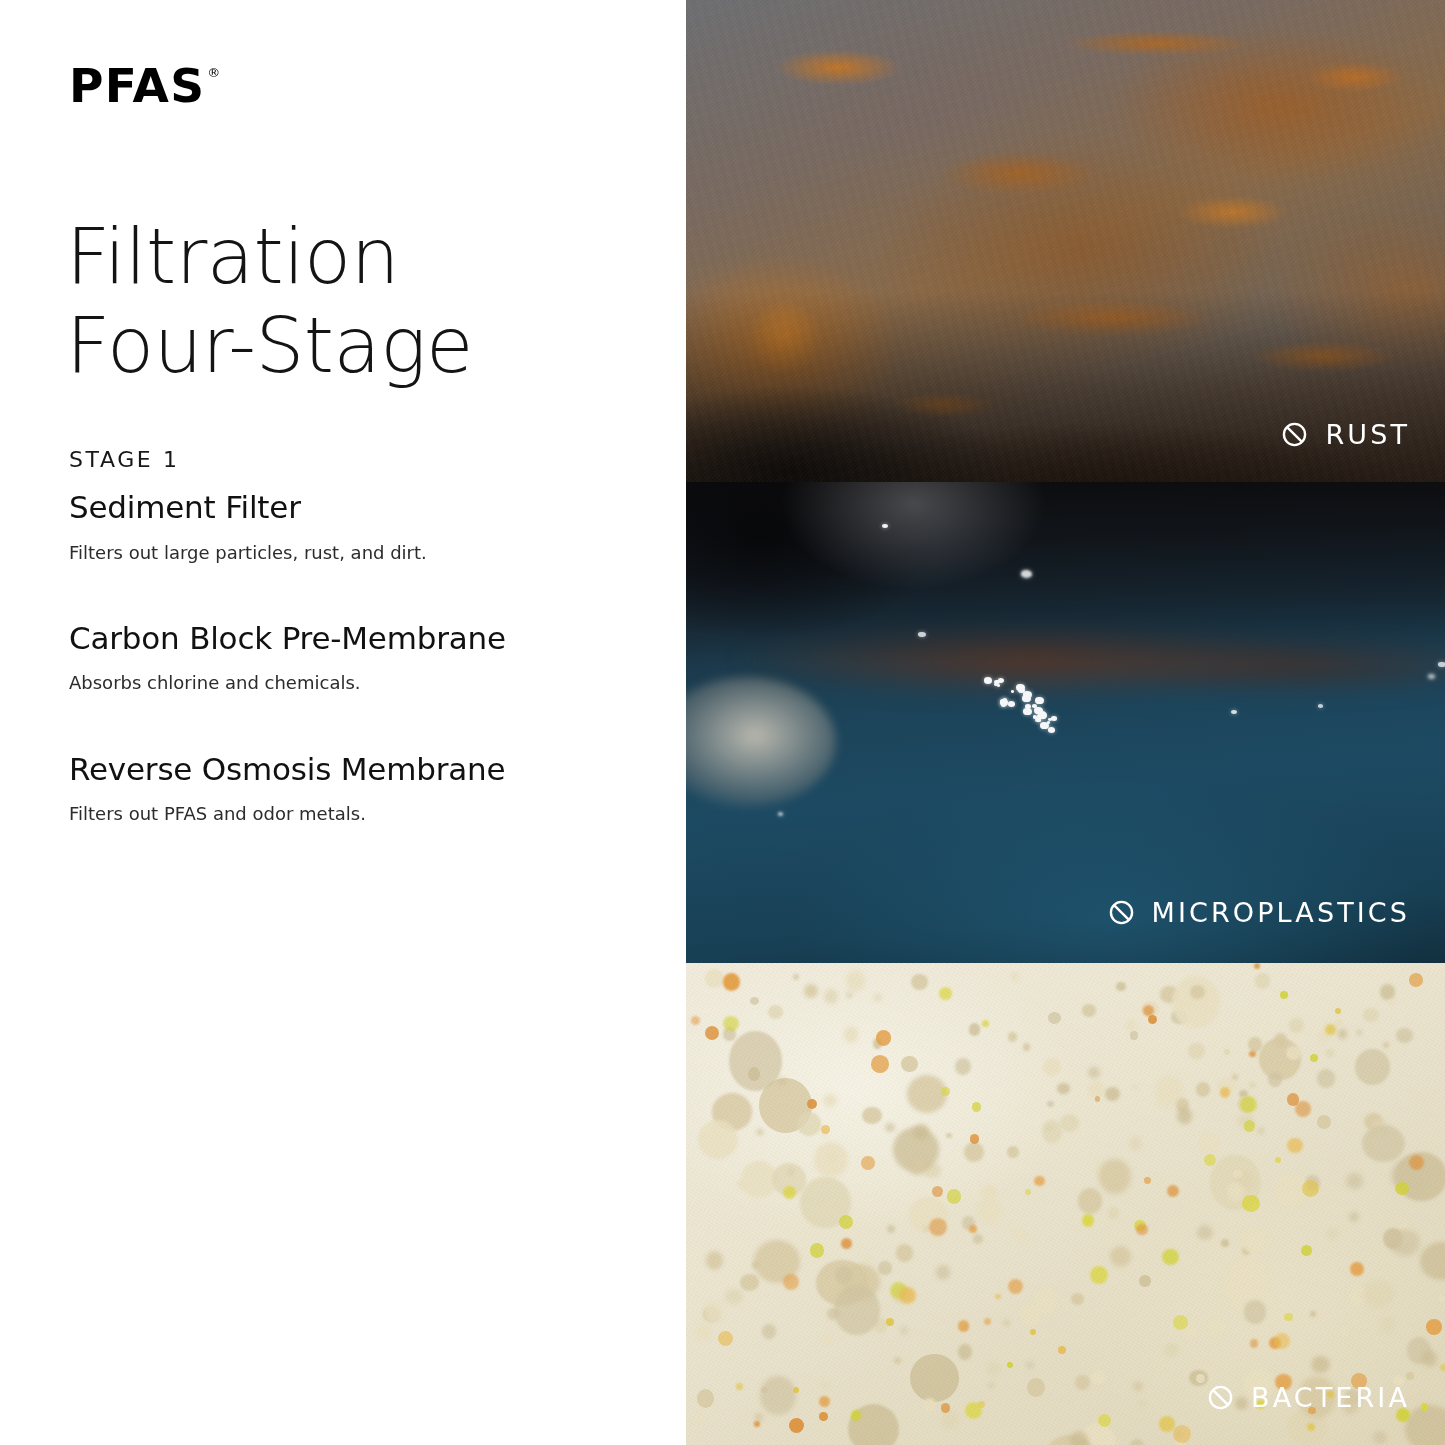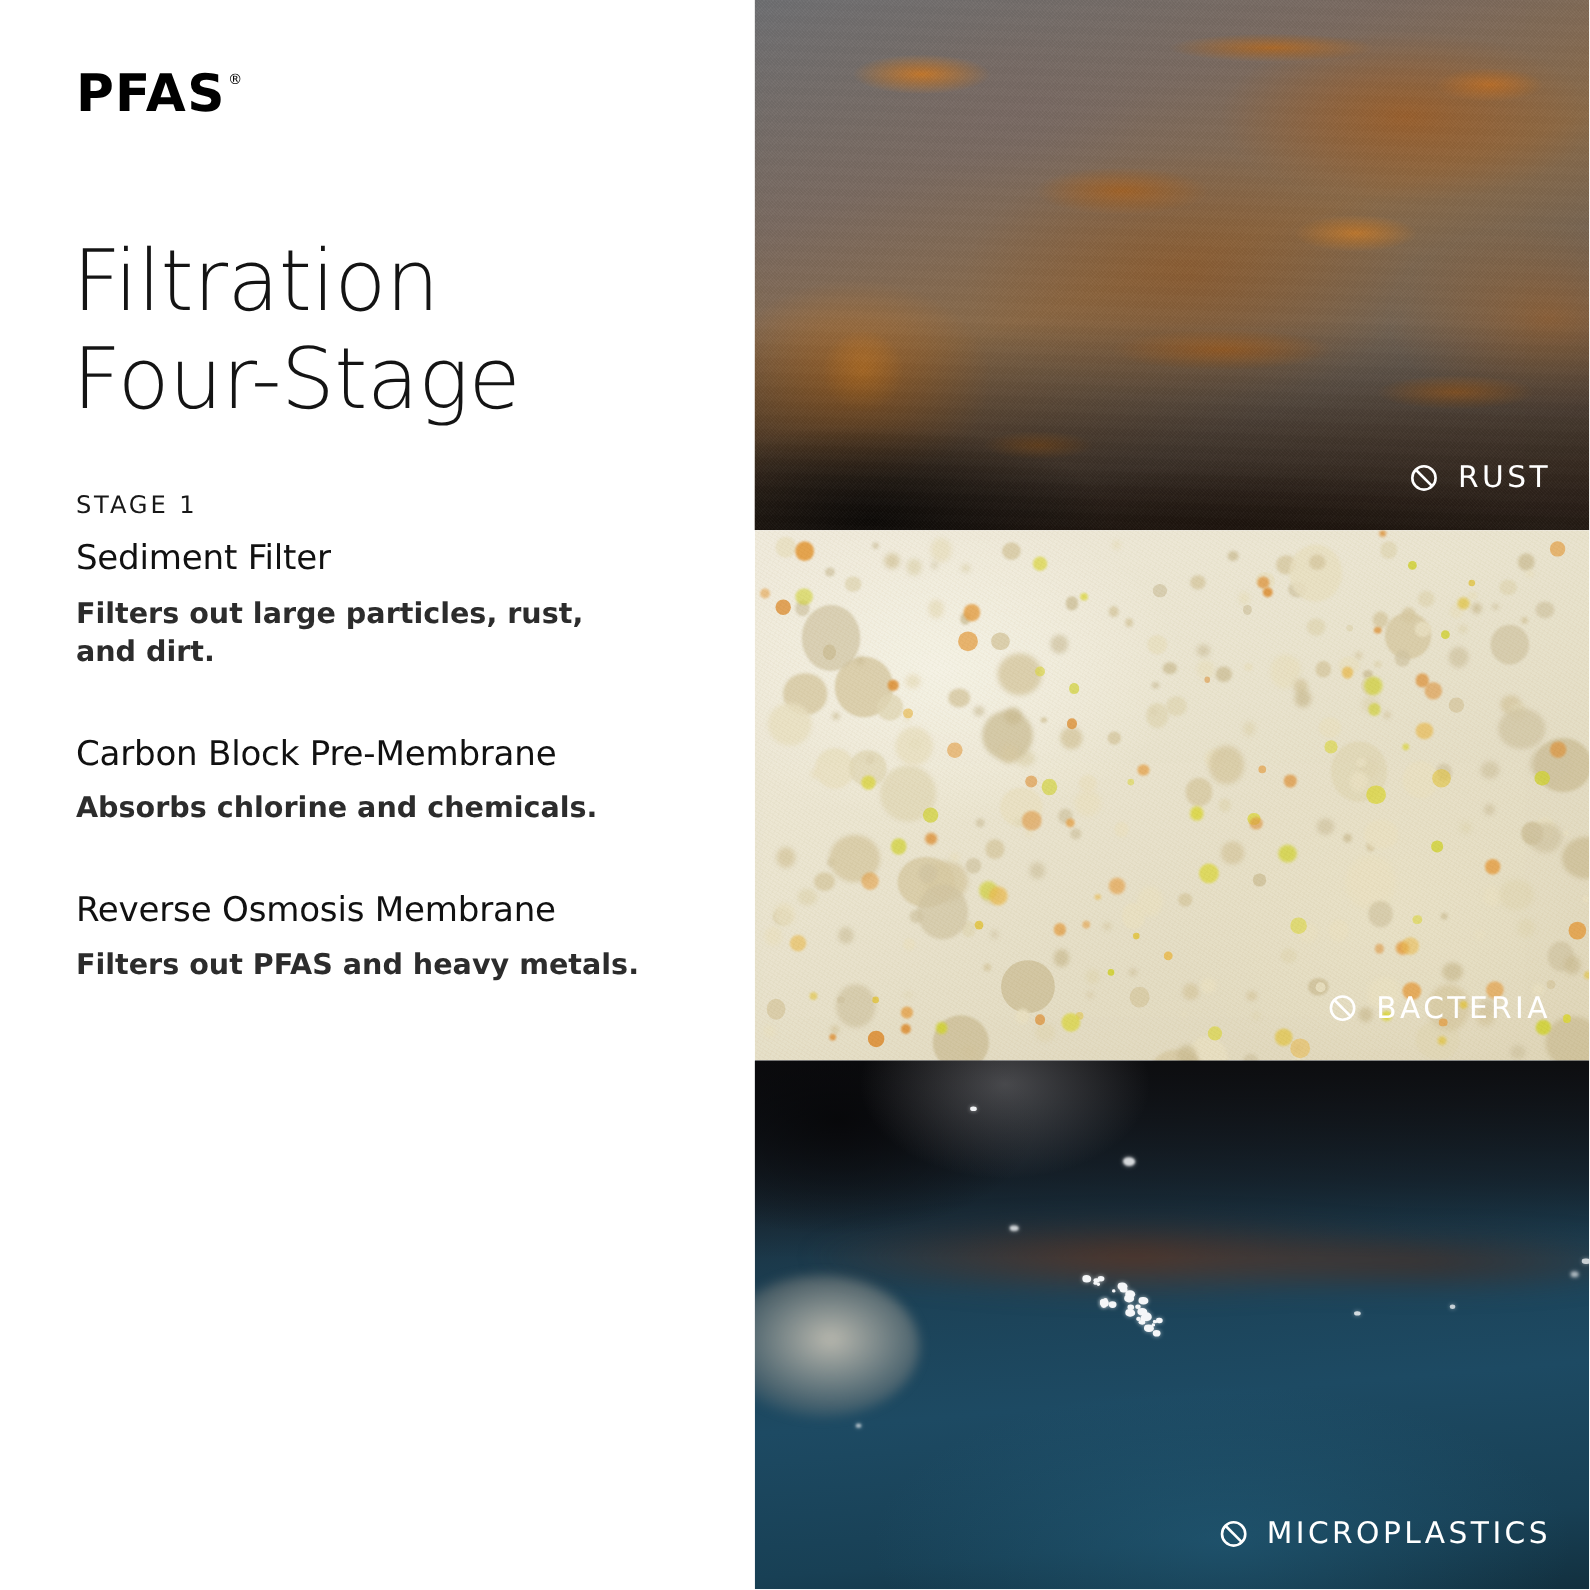--- a/index.html
+++ b/index.html
@@ -88,22 +88,22 @@
     font-family: "DejaVu Sans", sans-serif;
     font-weight: 400;
     font-size: 31px;
     letter-spacing: -0.2px;
     color: #111111;
     line-height: 1.2;
     margin-bottom: 14px;
   }
   .stage-desc {
     font-family: "DejaVu Sans", sans-serif;
-    font-weight: 700;
-    font-size: 26px;
+    font-weight: 400;
+    font-size: 18px;
     line-height: 1.37;
     color: #2c2c2c;
     max-width: 520px;
   }
 
   
   .right-col {
     position: absolute;
     left: 686px;
     top: 0;
@@ -295,21 +295,21 @@
         <div class="stage-desc">Filters out large particles, rust, and dirt.</div>
       </div>
 
       <div class="stage-block">
         <div class="stage-title">Carbon Block Pre-Membrane</div>
         <div class="stage-desc">Absorbs chlorine and chemicals.</div>
       </div>
 
       <div class="stage-block">
         <div class="stage-title">Reverse Osmosis Membrane</div>
-        <div class="stage-desc">Filters out PFAS and heavy metals.</div>
+        <div class="stage-desc">Filters out PFAS and odor metals.</div>
       </div>
 
 
     </div>
   </div>
 
   <div class="right-col">
 
     <div class="panel panel-rust">
       <div class="panel-art">
@@ -317,20 +317,77 @@
         <div class="rust-veins"></div>
         <div class="rust-dark-bottom"></div>
         <div class="rust-grain"></div>
       </div>
       <div class="panel-label label-rust">
         <svg class="ban-icon" viewBox="0 0 24 24">
           <circle cx="12" cy="12" r="9.4" fill="none" stroke="#ffffff" stroke-width="2.1"></circle>
           <line x1="5.6" y1="5.6" x2="18.4" y2="18.4" stroke="#ffffff" stroke-width="2.1"></line>
         </svg>
         <span class="label-text">RUST</span>
+      </div>
+    </div>
+
+    <div class="panel panel-micro">
+      <div class="panel-art">
+        <div class="micro-base"></div>
+        <div class="micro-brownband"></div>
+        <div class="micro-topdark"></div>
+        <div class="micro-leftblob"></div>
+        <div class="micro-glow"></div>
+        <div id="micro-specks">
+            <div class="speck" style="width: 3.45734px; height: 2.76588px; left: 310.968px; top: 201.926px;"></div>
+            <div class="speck" style="width: 5.84582px; height: 4.67665px; left: 307.706px; top: 197.734px;"></div>
+            <div class="speck" style="width: 8.49052px; height: 6.79242px; left: 297.703px; top: 194.94px;"></div>
+            <div class="speck" style="width: 6.29701px; height: 5.0376px; left: 311.938px; top: 196.31px;"></div>
+            <div class="speck" style="width: 3.88034px; height: 3.10427px; left: 308.049px; top: 200.887px;"></div>
+            <div class="speck" style="width: 8.23847px; height: 6.59078px; left: 313.974px; top: 217.127px;"></div>
+            <div class="speck" style="width: 5.24285px; height: 4.19428px; left: 315.157px; top: 220.813px;"></div>
+            <div class="speck" style="width: 7.06811px; height: 5.65449px; left: 322.225px; top: 219.482px;"></div>
+            <div class="speck" style="width: 7.13004px; height: 5.70403px; left: 314.023px; top: 217.458px;"></div>
+            <div class="speck" style="width: 4.51687px; height: 3.6135px; left: 316.743px; top: 215.965px;"></div>
+            <div class="speck" style="width: 8.63278px; height: 6.90622px; left: 336.9px; top: 208.979px;"></div>
+            <div class="speck" style="width: 6.73527px; height: 5.38822px; left: 331.818px; top: 206.106px;"></div>
+            <div class="speck" style="width: 9.01048px; height: 7.20839px; left: 329.954px; top: 202.147px;"></div>
+            <div class="speck" style="width: 3.59411px; height: 2.87528px; left: 324.737px; top: 208.05px;"></div>
+            <div class="speck" style="width: 9.30697px; height: 7.44557px; left: 335.669px; top: 212.692px;"></div>
+            <div class="speck" style="width: 8.74129px; height: 6.99303px; left: 337.253px; top: 226.233px;"></div>
+            <div class="speck" style="width: 4.54014px; height: 3.63211px; left: 346.032px; top: 222.194px;"></div>
+            <div class="speck" style="width: 9.01858px; height: 7.21487px; left: 349.114px; top: 214.817px;"></div>
+            <div class="speck" style="width: 5.71992px; height: 4.57594px; left: 338.925px; top: 221.953px;"></div>
+            <div class="speck" style="width: 8.72364px; height: 6.97891px; left: 348.232px; top: 225.264px;"></div>
+            <div class="speck" style="width: 6.84259px; height: 5.47407px; left: 351.397px; top: 231.776px;"></div>
+            <div class="speck" style="width: 9.84249px; height: 7.87399px; left: 351.633px; top: 228.958px;"></div>
+            <div class="speck" style="width: 4.81715px; height: 3.85372px; left: 350.654px; top: 236.404px;"></div>
+            <div class="speck" style="width: 4.21253px; height: 3.37003px; left: 347.29px; top: 233.17px;"></div>
+            <div class="speck" style="width: 6.18859px; height: 4.95087px; left: 348.601px; top: 235.531px;"></div>
+            <div class="speck" style="width: 3.54396px; height: 2.83517px; left: 362.266px; top: 235.928px;"></div>
+            <div class="speck" style="width: 7.22126px; height: 5.77701px; left: 361.677px; top: 244.932px;"></div>
+            <div class="speck" style="width: 8.76547px; height: 7.01238px; left: 354.296px; top: 240.483px;"></div>
+            <div class="speck" style="width: 5.5801px; height: 4.46408px; left: 365.466px; top: 234.174px;"></div>
+            <div class="speck" style="width: 3.20613px; height: 2.5649px; left: 361.021px; top: 239.103px;"></div>
+            <div class="speck" style="width: 11.0704px; height: 7.74931px; left: 335px; top: 88px; opacity: 0.86; filter: blur(1.2px);"></div>
+            <div class="speck" style="width: 7.56172px; height: 5.29321px; left: 232px; top: 150px; opacity: 0.81; filter: blur(0.77px);"></div>
+            <div class="speck" style="width: 6.3051px; height: 4.41357px; left: 545px; top: 228px; opacity: 0.85; filter: blur(0.43px);"></div>
+            <div class="speck" style="width: 5.0355px; height: 3.52485px; left: 632px; top: 222px; opacity: 0.79; filter: blur(0.2px);"></div>
+            <div class="speck" style="width: 7.81513px; height: 5.47059px; left: 752px; top: 180px; opacity: 0.79; filter: blur(0.39px);"></div>
+            <div class="speck" style="width: 7.04942px; height: 4.9346px; left: 742px; top: 192px; opacity: 0.65; filter: blur(1.36px);"></div>
+            <div class="speck" style="width: 5.52775px; height: 3.86943px; left: 196px; top: 42px; opacity: 0.99; filter: blur(0.13px);"></div>
+            <div class="speck" style="width: 5.16212px; height: 3.61349px; left: 92px; top: 330px; opacity: 0.64; filter: blur(1.18px);"></div>
+          </div>
+      </div>
+      <div class="panel-label label-micro">
+        <svg class="ban-icon" viewBox="0 0 24 24">
+          <circle cx="12" cy="12" r="9.4" fill="none" stroke="#ffffff" stroke-width="2.1"></circle>
+          <line x1="5.6" y1="5.6" x2="18.4" y2="18.4" stroke="#ffffff" stroke-width="2.1"></line>
+        </svg>
+        <span class="label-text">MICROPLASTICS</span>
       </div>
     </div>
 
     <div class="panel panel-bact">
       <div class="panel-art">
         <div class="bact-base"></div>
         <div class="bact-colonies" id="bact-colonies">
             <div class="dot" style="width: 19.6377px; height: 17.1591px; left: 23.252%; top: 29.8806%; background: rgba(212, 198, 158, 0.82); filter: blur(1.29px);"></div>
             <div class="dot" style="width: 37.1553px; height: 42.0277px; left: 51.8173%; top: 95.4857%; background: rgba(231, 222, 190, 0.85); filter: blur(1.22px);"></div>
             <div class="dot" style="width: 8.71086px; height: 9.64375px; left: 42.4886%; top: 14.4099%; background: rgba(212, 198, 158, 0.82); filter: blur(1.51px);"></div>
@@ -661,71 +718,14 @@
       </div>
       <div class="panel-label label-bact">
         <svg class="ban-icon" viewBox="0 0 24 24">
           <circle cx="12" cy="12" r="9.4" fill="none" stroke="#ffffff" stroke-width="2.1"></circle>
           <line x1="5.6" y1="5.6" x2="18.4" y2="18.4" stroke="#ffffff" stroke-width="2.1"></line>
         </svg>
         <span class="label-text">BACTERIA</span>
       </div>
     </div>
 
-    <div class="panel panel-micro">
-      <div class="panel-art">
-        <div class="micro-base"></div>
-        <div class="micro-brownband"></div>
-        <div class="micro-topdark"></div>
-        <div class="micro-leftblob"></div>
-        <div class="micro-glow"></div>
-        <div id="micro-specks">
-            <div class="speck" style="width: 3.45734px; height: 2.76588px; left: 310.968px; top: 201.926px;"></div>
-            <div class="speck" style="width: 5.84582px; height: 4.67665px; left: 307.706px; top: 197.734px;"></div>
-            <div class="speck" style="width: 8.49052px; height: 6.79242px; left: 297.703px; top: 194.94px;"></div>
-            <div class="speck" style="width: 6.29701px; height: 5.0376px; left: 311.938px; top: 196.31px;"></div>
-            <div class="speck" style="width: 3.88034px; height: 3.10427px; left: 308.049px; top: 200.887px;"></div>
-            <div class="speck" style="width: 8.23847px; height: 6.59078px; left: 313.974px; top: 217.127px;"></div>
-            <div class="speck" style="width: 5.24285px; height: 4.19428px; left: 315.157px; top: 220.813px;"></div>
-            <div class="speck" style="width: 7.06811px; height: 5.65449px; left: 322.225px; top: 219.482px;"></div>
-            <div class="speck" style="width: 7.13004px; height: 5.70403px; left: 314.023px; top: 217.458px;"></div>
-            <div class="speck" style="width: 4.51687px; height: 3.6135px; left: 316.743px; top: 215.965px;"></div>
-            <div class="speck" style="width: 8.63278px; height: 6.90622px; left: 336.9px; top: 208.979px;"></div>
-            <div class="speck" style="width: 6.73527px; height: 5.38822px; left: 331.818px; top: 206.106px;"></div>
-            <div class="speck" style="width: 9.01048px; height: 7.20839px; left: 329.954px; top: 202.147px;"></div>
-            <div class="speck" style="width: 3.59411px; height: 2.87528px; left: 324.737px; top: 208.05px;"></div>
-            <div class="speck" style="width: 9.30697px; height: 7.44557px; left: 335.669px; top: 212.692px;"></div>
-            <div class="speck" style="width: 8.74129px; height: 6.99303px; left: 337.253px; top: 226.233px;"></div>
-            <div class="speck" style="width: 4.54014px; height: 3.63211px; left: 346.032px; top: 222.194px;"></div>
-            <div class="speck" style="width: 9.01858px; height: 7.21487px; left: 349.114px; top: 214.817px;"></div>
-            <div class="speck" style="width: 5.71992px; height: 4.57594px; left: 338.925px; top: 221.953px;"></div>
-            <div class="speck" style="width: 8.72364px; height: 6.97891px; left: 348.232px; top: 225.264px;"></div>
-            <div class="speck" style="width: 6.84259px; height: 5.47407px; left: 351.397px; top: 231.776px;"></div>
-            <div class="speck" style="width: 9.84249px; height: 7.87399px; left: 351.633px; top: 228.958px;"></div>
-            <div class="speck" style="width: 4.81715px; height: 3.85372px; left: 350.654px; top: 236.404px;"></div>
-            <div class="speck" style="width: 4.21253px; height: 3.37003px; left: 347.29px; top: 233.17px;"></div>
-            <div class="speck" style="width: 6.18859px; height: 4.95087px; left: 348.601px; top: 235.531px;"></div>
-            <div class="speck" style="width: 3.54396px; height: 2.83517px; left: 362.266px; top: 235.928px;"></div>
-            <div class="speck" style="width: 7.22126px; height: 5.77701px; left: 361.677px; top: 244.932px;"></div>
-            <div class="speck" style="width: 8.76547px; height: 7.01238px; left: 354.296px; top: 240.483px;"></div>
-            <div class="speck" style="width: 5.5801px; height: 4.46408px; left: 365.466px; top: 234.174px;"></div>
-            <div class="speck" style="width: 3.20613px; height: 2.5649px; left: 361.021px; top: 239.103px;"></div>
-            <div class="speck" style="width: 11.0704px; height: 7.74931px; left: 335px; top: 88px; opacity: 0.86; filter: blur(1.2px);"></div>
-            <div class="speck" style="width: 7.56172px; height: 5.29321px; left: 232px; top: 150px; opacity: 0.81; filter: blur(0.77px);"></div>
-            <div class="speck" style="width: 6.3051px; height: 4.41357px; left: 545px; top: 228px; opacity: 0.85; filter: blur(0.43px);"></div>
-            <div class="speck" style="width: 5.0355px; height: 3.52485px; left: 632px; top: 222px; opacity: 0.79; filter: blur(0.2px);"></div>
-            <div class="speck" style="width: 7.81513px; height: 5.47059px; left: 752px; top: 180px; opacity: 0.79; filter: blur(0.39px);"></div>
-            <div class="speck" style="width: 7.04942px; height: 4.9346px; left: 742px; top: 192px; opacity: 0.65; filter: blur(1.36px);"></div>
-            <div class="speck" style="width: 5.52775px; height: 3.86943px; left: 196px; top: 42px; opacity: 0.99; filter: blur(0.13px);"></div>
-            <div class="speck" style="width: 5.16212px; height: 3.61349px; left: 92px; top: 330px; opacity: 0.64; filter: blur(1.18px);"></div>
-          </div>
-      </div>
-      <div class="panel-label label-micro">
-        <svg class="ban-icon" viewBox="0 0 24 24">
-          <circle cx="12" cy="12" r="9.4" fill="none" stroke="#ffffff" stroke-width="2.1"></circle>
-          <line x1="5.6" y1="5.6" x2="18.4" y2="18.4" stroke="#ffffff" stroke-width="2.1"></line>
-        </svg>
-        <span class="label-text">MICROPLASTICS</span>
-      </div>
-    </div>
-
   </div>
 </div>
 
 </body></html>

